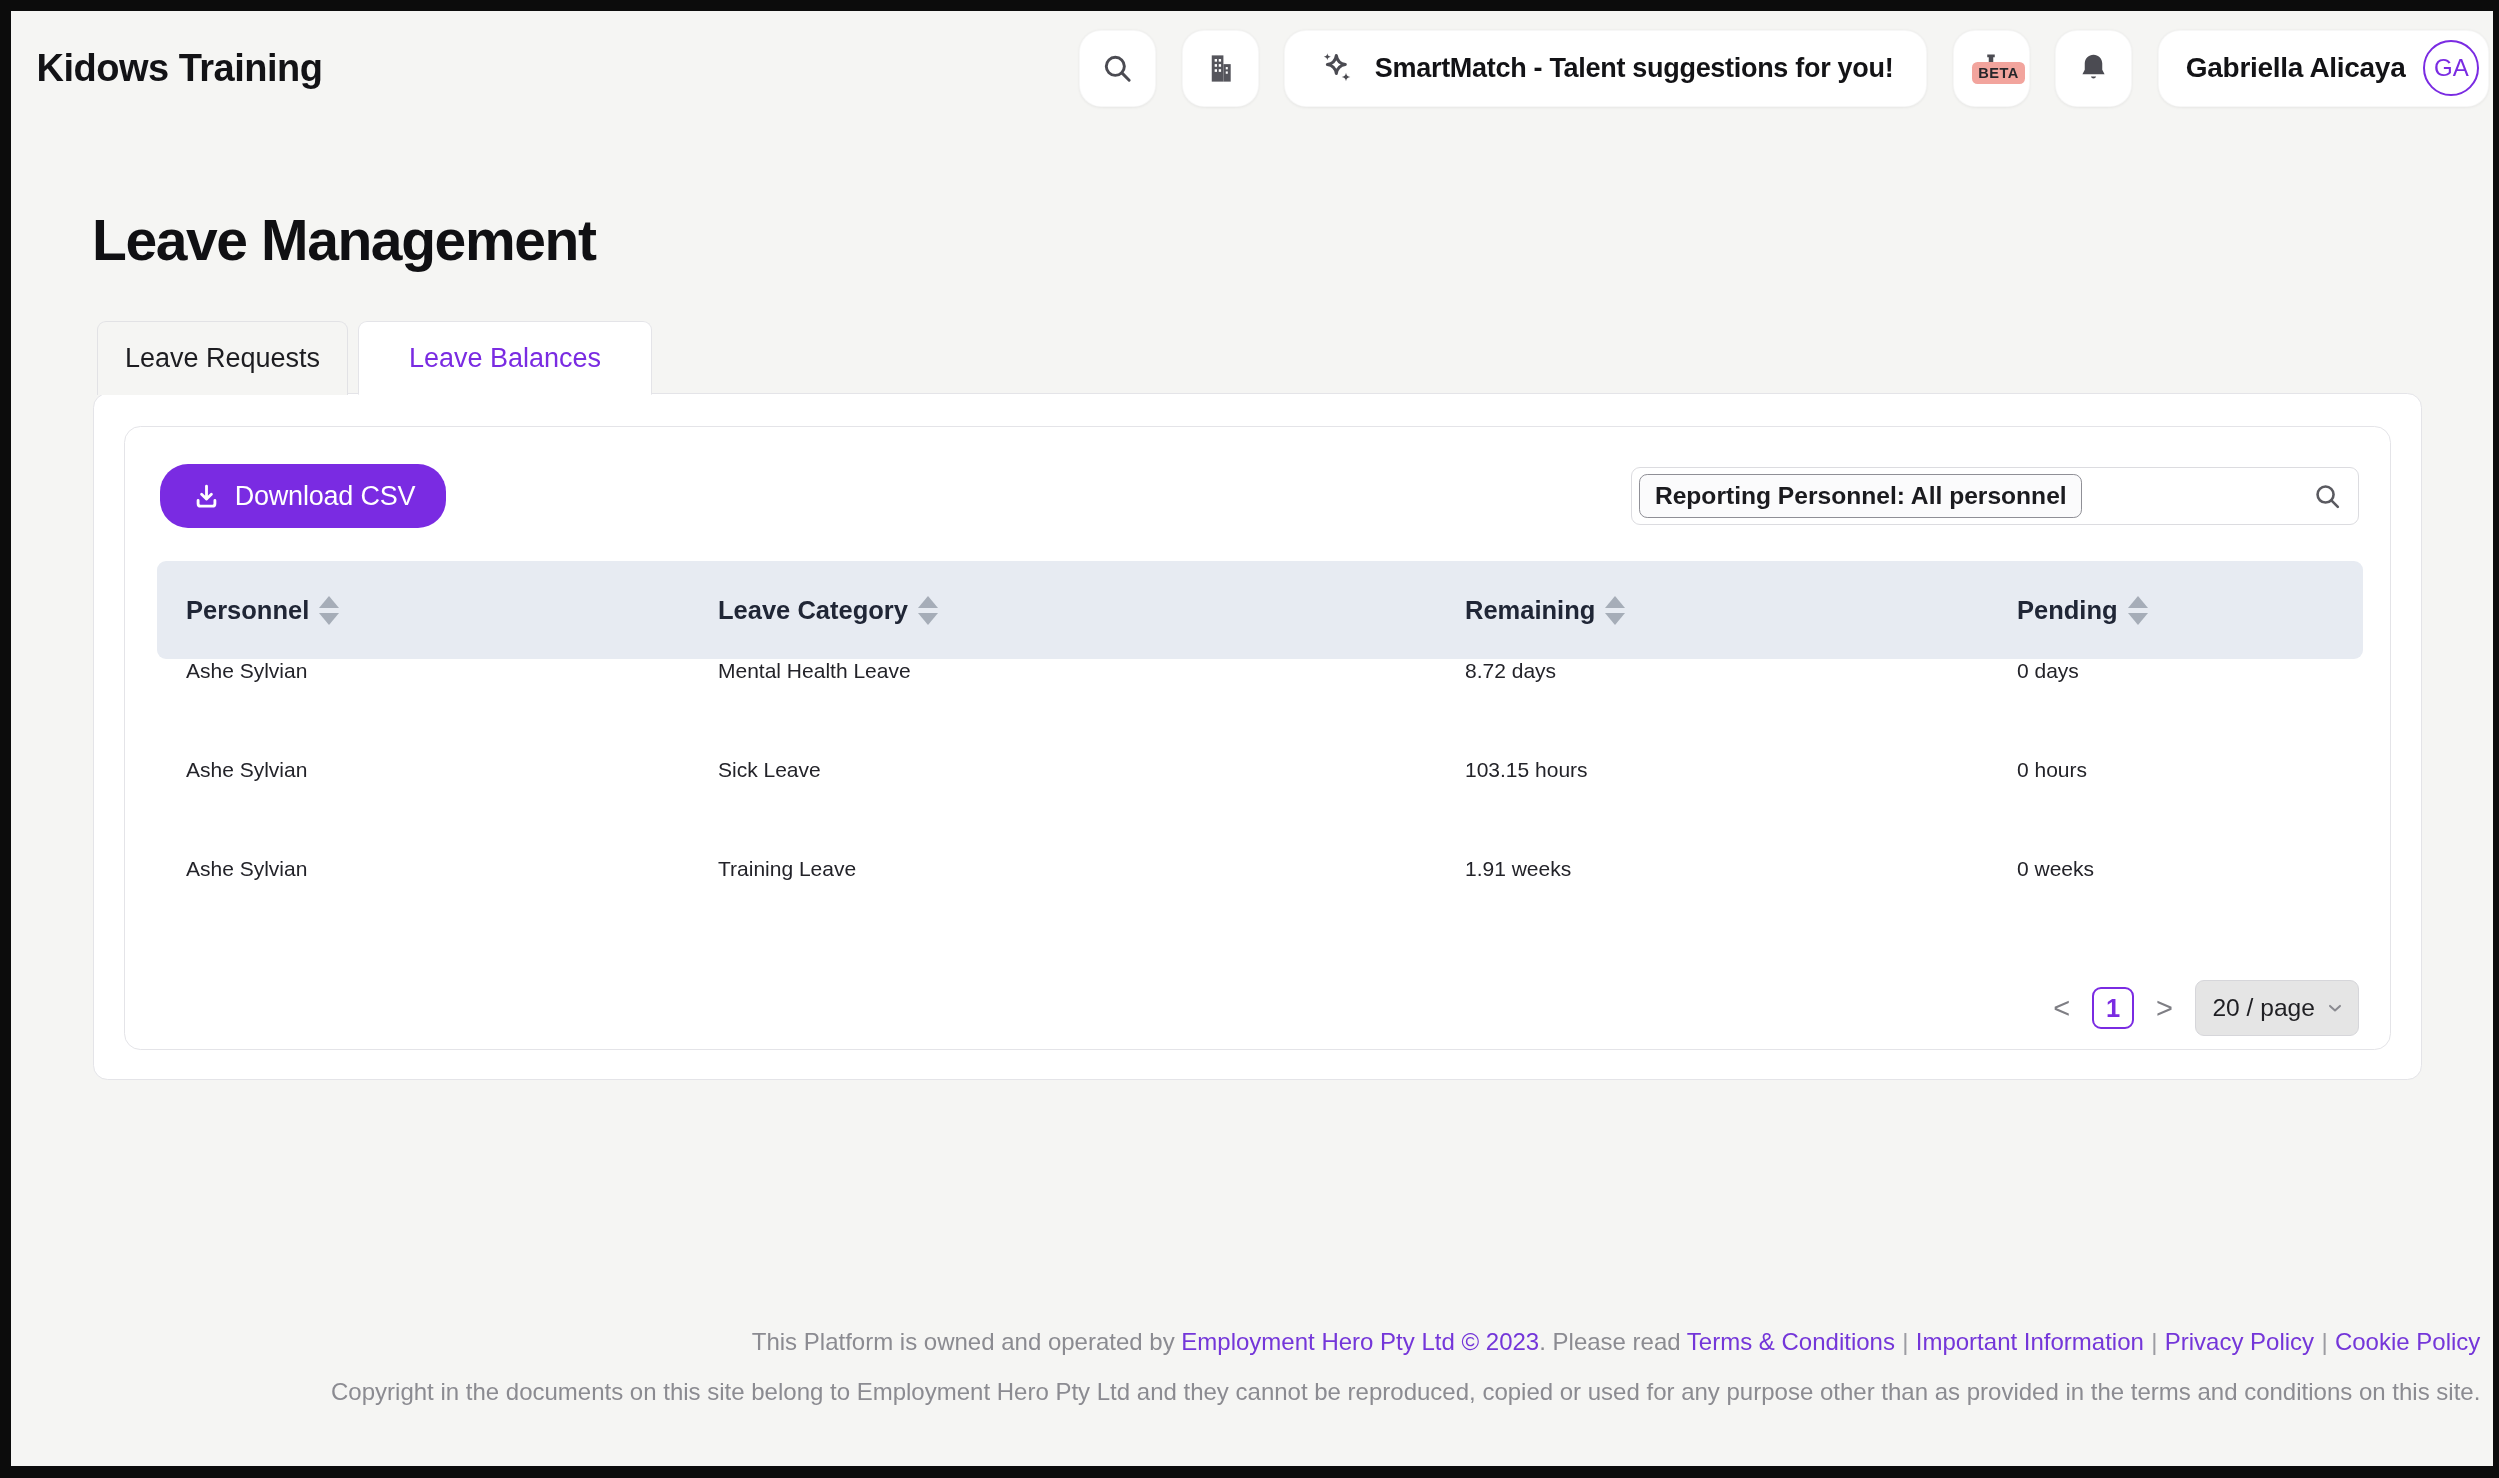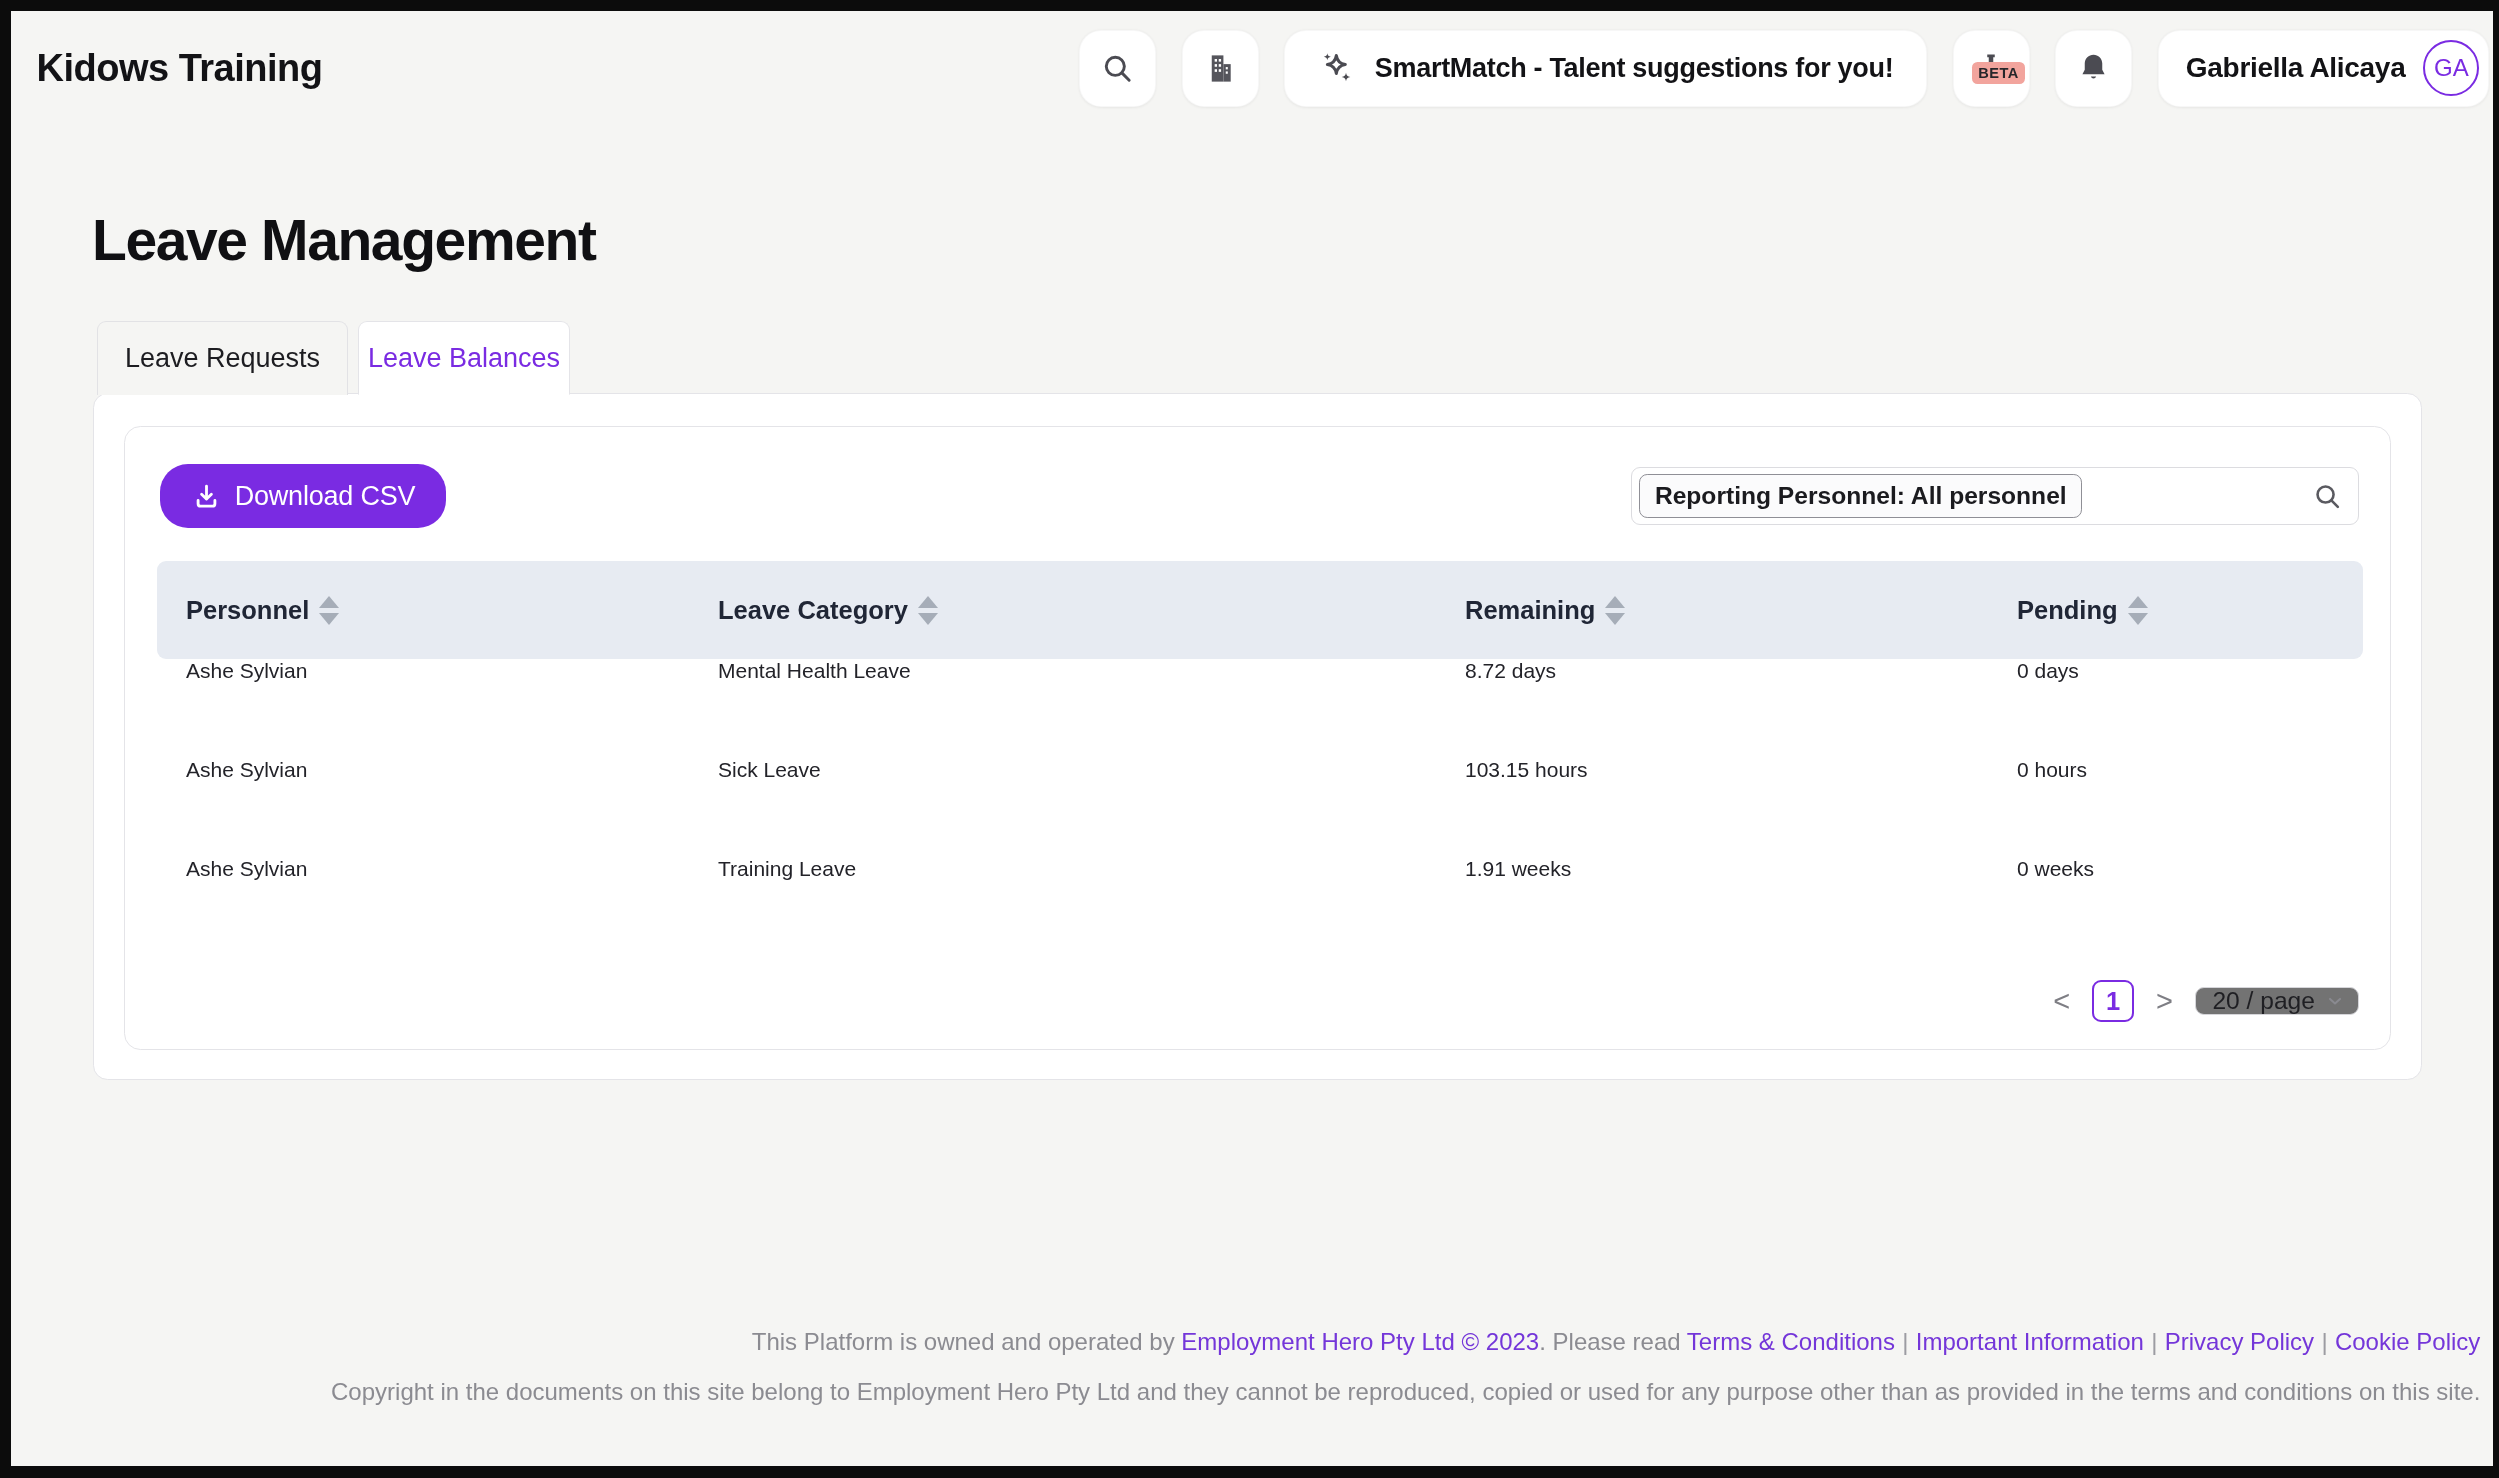--- a/index.html
+++ b/index.html
@@ -43,21 +43,21 @@
     display:flex; align-items:center; justify-content:center; background:var(--white);
   }
   
   .page-title{margin:100px 0 0 81px; font-size:57px; font-weight:800; letter-spacing:-1.4px; color:#101013;}
   .tabs{display:flex; gap:10px; margin:48px 0 -1.8px 86px; position:relative; z-index:2;}
   .tab{
     height:74px; display:flex; align-items:center; justify-content:center;
     font-size:27px; border-radius:9px 9px 0 0; cursor:pointer;
   }
   .tab.inactive{width:251px; background:var(--bg); border:1.8px solid #e2e2e5; border-bottom:none; color:#1d1d21; font-weight:500;}
-  .tab.active{width:212px; background:var(--white); border:1.8px solid var(--panel-border); border-bottom:1.8px solid #fff; color:var(--accent); font-weight:500;}
+  .tab.active{width:294px; background:var(--white); border:1.8px solid var(--panel-border); border-bottom:1.8px solid #fff; color:var(--accent); font-weight:500;}
   
   .panel{
     margin-left:82px; width:2329px; height:687px; background:var(--white);
     border:1.8px solid var(--panel-border); border-radius:14.6px; position:relative; z-index:1;
   }
   .card{
     margin:32px 30px 0 30px; height:624px; background:var(--white);
     border:1.8px solid var(--panel-border); border-radius:16.4px;
   }
   .toolbar{display:flex; align-items:center; justify-content:space-between; margin:37px 31px 0 35px;}
@@ -93,21 +93,21 @@
   .sort .down{width:0;height:0;border-left:10px solid transparent;border-right:10px solid transparent;border-top:12px solid #a6adb8;}
   
   .pagination{display:flex; align-items:center; justify-content:flex-end; gap:22px; margin:24px 31px 0 0;}
   .pg-arrow{font-size:29px; color:#7e7e84; cursor:pointer; line-height:1;}
   .pg-current{
     width:42px; height:42px; border:2.7px solid var(--accent); border-radius:9px;
     color:var(--accent); font-size:25.5px; font-weight:700;
     display:flex; align-items:center; justify-content:center; cursor:pointer;
   }
   .pg-size{
-    width:164px; height:28px; border:1.8px solid #d6d6da; border-radius:9px; background:#737373;
+    width:164px; height:56px; border:1.8px solid #d6d6da; border-radius:9px; background:#e5e5e5;
     display:flex; align-items:center; justify-content:space-between; padding:0 12.7px 0 16.4px;
     font-size:24.6px; color:#1f1f23; cursor:pointer;
   }
   
   .footer{margin-top:248px; text-align:right; padding-right:12.7px; font-size:24px; color:var(--muted); line-height:27px;}
   .footer a{color:var(--link); text-decoration:none; cursor:pointer;}
   .footer .pipe{color:var(--pipe); margin:0 7.3px;}
   .footer .line2{margin-top:23px;}
   svg{display:block;}
 </style>

